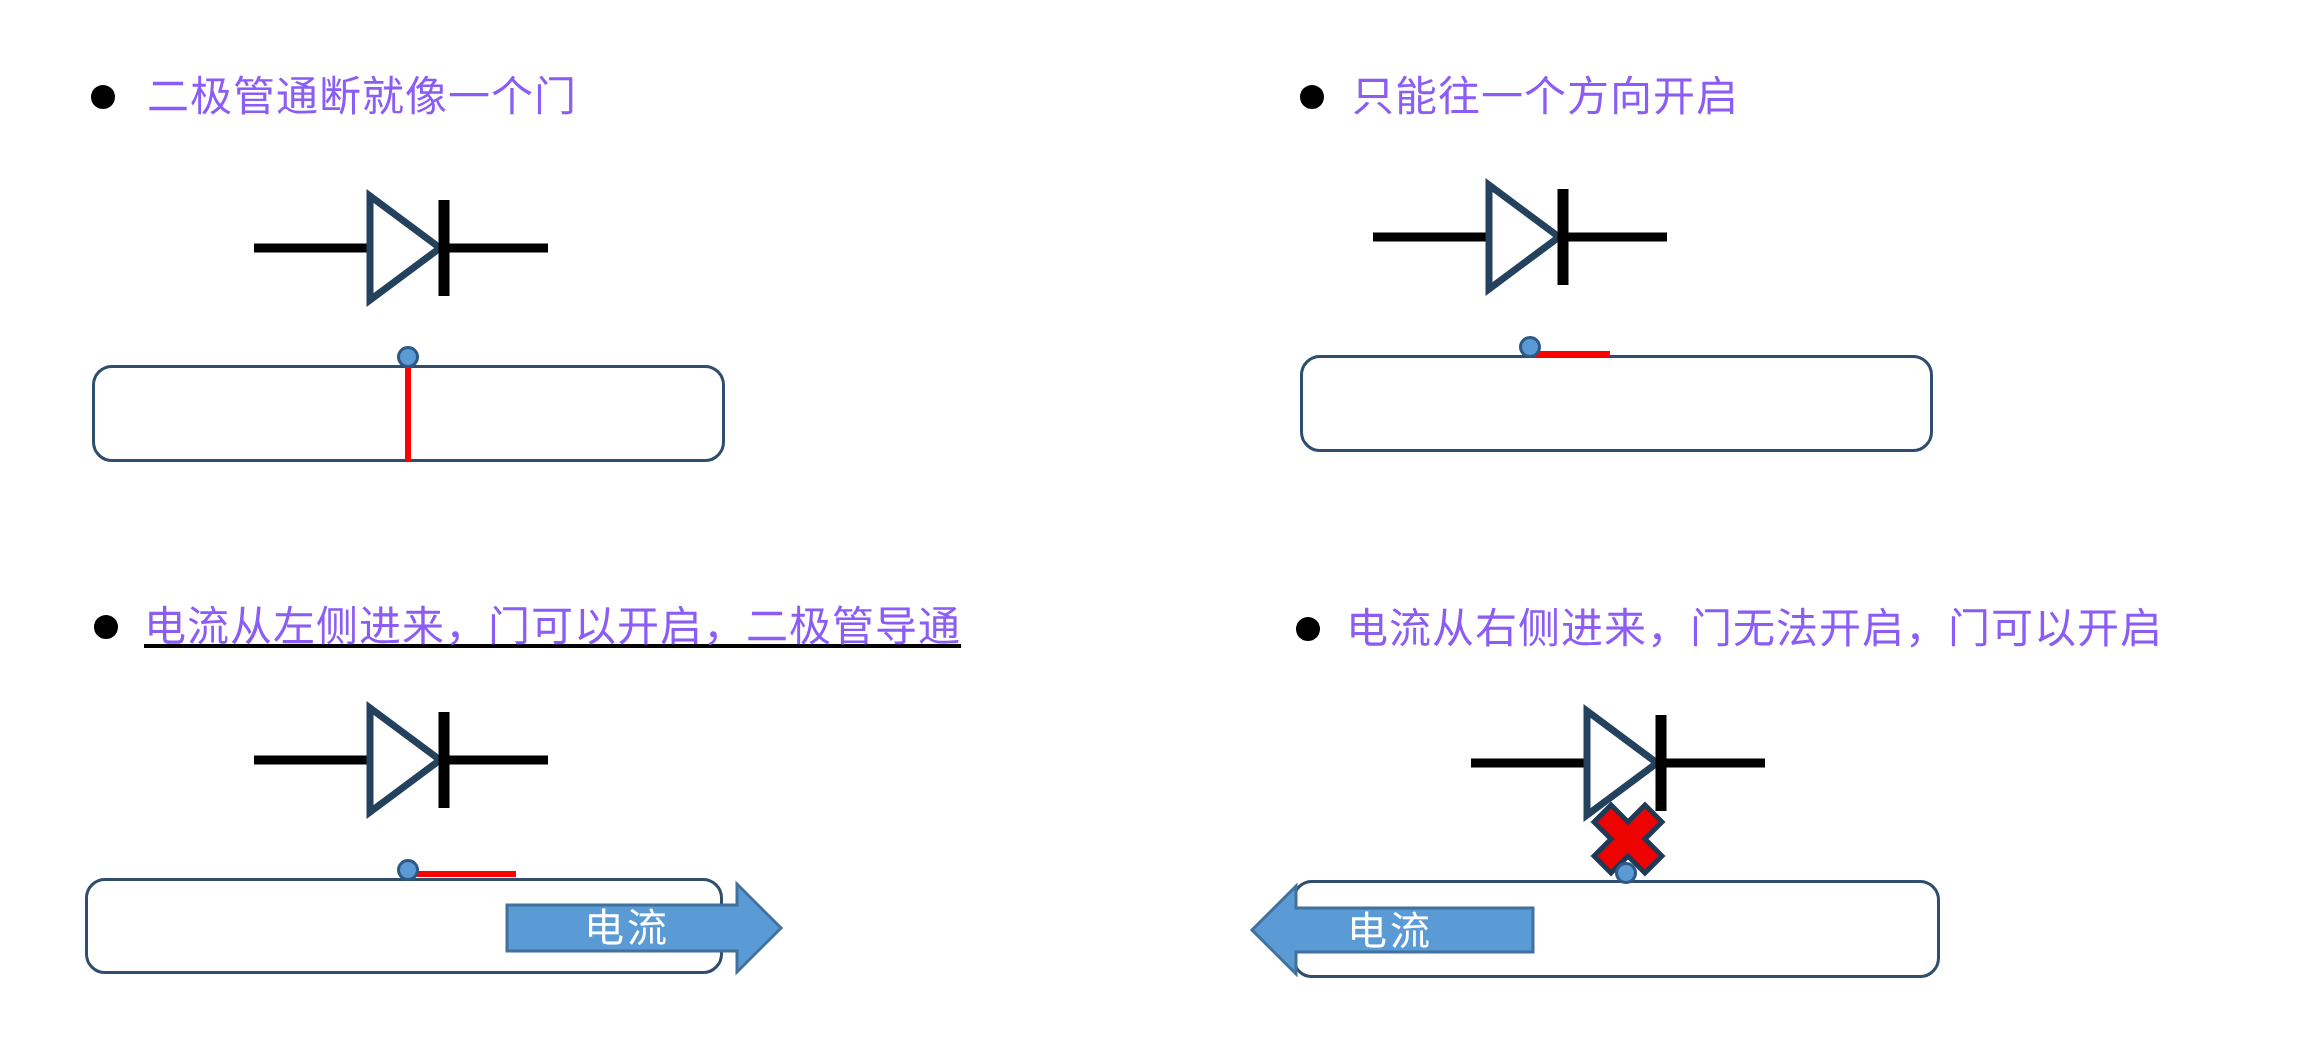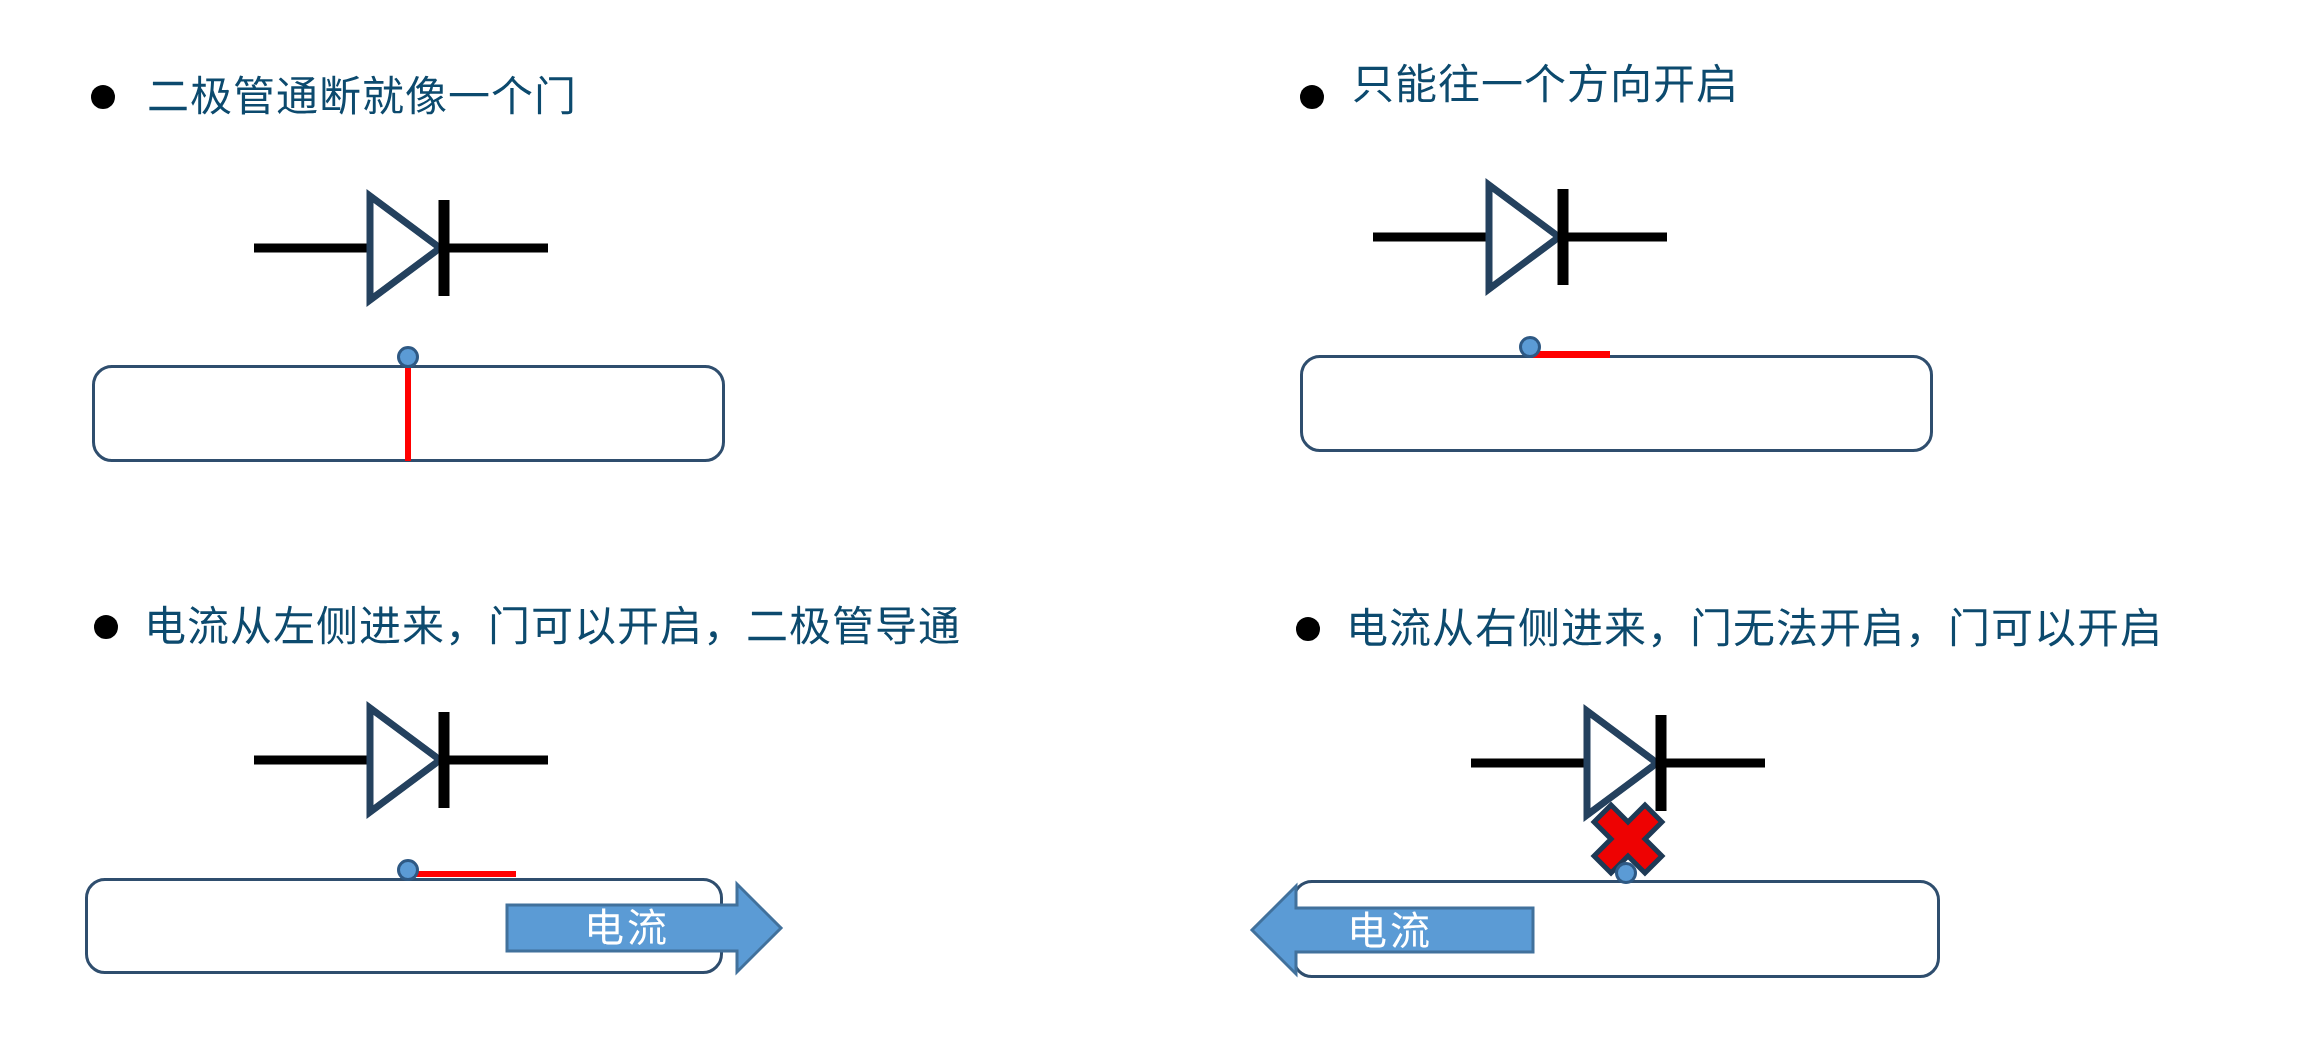--- a/index.html
+++ b/index.html
@@ -1,46 +1,46 @@
 <!DOCTYPE html>
 <html lang="zh-CN" style="--lead-black: #000000; --diode-outline: #24415E; --frame-border: #2F4E6E; --hinge-fill: #5B9BD5; --hinge-stroke: #2E5984; --door-red: #FF0000; --arrow-fill: #5B9BD5; --arrow-border: #41719C; --arrow-text: #FFFFFF; --cross-fill: #EE0202; --cross-stroke: #1E3A56; --text: #000000;"><head>
 <meta charset="utf-8">
 <style>
   html,body{margin:0;padding:0;background:#fff;}
   .canvas{position:relative;width:2300px;height:1051px;background:#fff;overflow:hidden;
           font-family:"Liberation Serif","DejaVu Serif",serif;}
   .bullet-line{position:absolute;display:flex;align-items:center;height:48px;}
   .dot{width:24px;height:24px;border-radius:50%;background:#000;flex:0 0 auto;}
-  .btext{font-size:42px;color:#0c4a6e;letter-spacing:1px;white-space:nowrap;line-height:48px;}
+  .btext{font-size:42px;color:#8b5cf6;letter-spacing:1px;white-space:nowrap;line-height:48px;}
   .gap-tl{margin-left:32px;} .gap-tr{margin-left:28px;} .gap-b{margin-left:26px;}
   .frame{position:absolute;background:#fff;border:3px solid var(--frame-border,#2F4E6E);border-radius:20px;box-sizing:border-box;}
   .hinge{position:absolute;width:22px;height:22px;border-radius:50%;
          background:var(--hinge-fill,#5B9BD5);border:3px solid var(--hinge-stroke,#2E5984);box-sizing:border-box;}
   .door-v{position:absolute;width:6px;background:var(--door-red,#FF0000);}
   .door-h{position:absolute;height:7px;background:var(--door-red,#FF0000);}
   svg{position:absolute;overflow:visible;}
   .arrow-label{font-family:"Liberation Sans","DejaVu Sans",sans-serif;font-size:40px;letter-spacing:3px;
                fill:#fff;}
 </style>
 </head>
 <body>
 
 <div class="canvas">
 
   <div class="bullet-line" style="left:91px;top:73px;">
     <span class="dot"></span>
     <span class="btext gap-tl">二极管通断就像一个门</span>
   </div>
 
-  <div class="bullet-line" style="left:1300px;top:61px;align-items:flex-end;">
+  <div class="bullet-line" style="left:1300px;top:73px;">
     <span class="dot"></span>
     <span class="btext gap-tr">只能往一个方向开启</span>
   </div>
 
-  <div class="bullet-line" style="left:94px;top:603px;">
+  <div class="bullet-line" style="left:94px;top:603px;text-decoration:underline;">
     <span class="dot"></span>
     <span class="btext gap-b">电流从左侧进来，门可以开启，二极管导通</span>
   </div>
 
   <div class="bullet-line" style="left:1296px;top:605px;">
     <span class="dot"></span>
     <span class="btext gap-b">电流从右侧进来，门无法开启，门可以开启</span>
   </div>
 
   <svg style="left:251px;top:190px;" width="300" height="116" viewBox="0 0 300 116">

